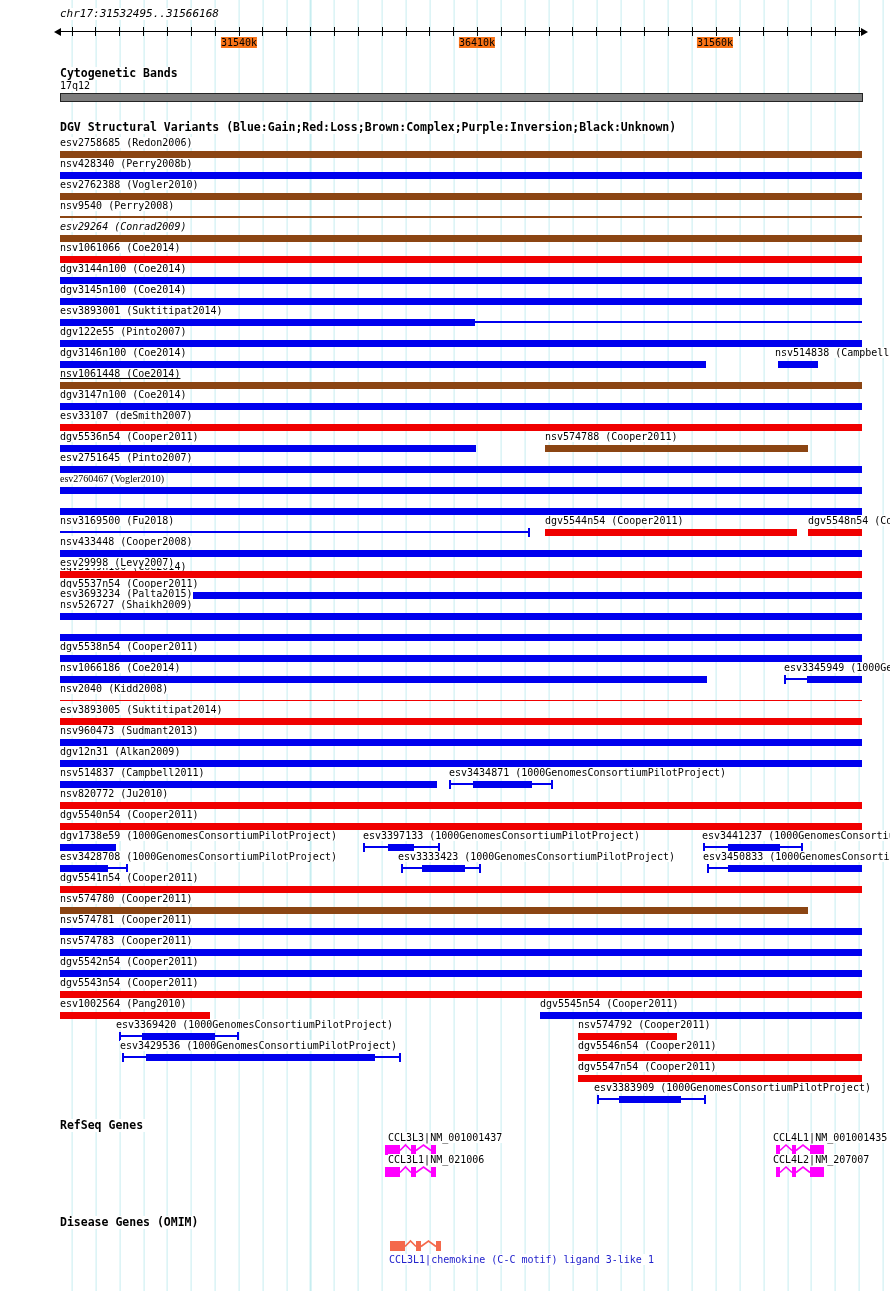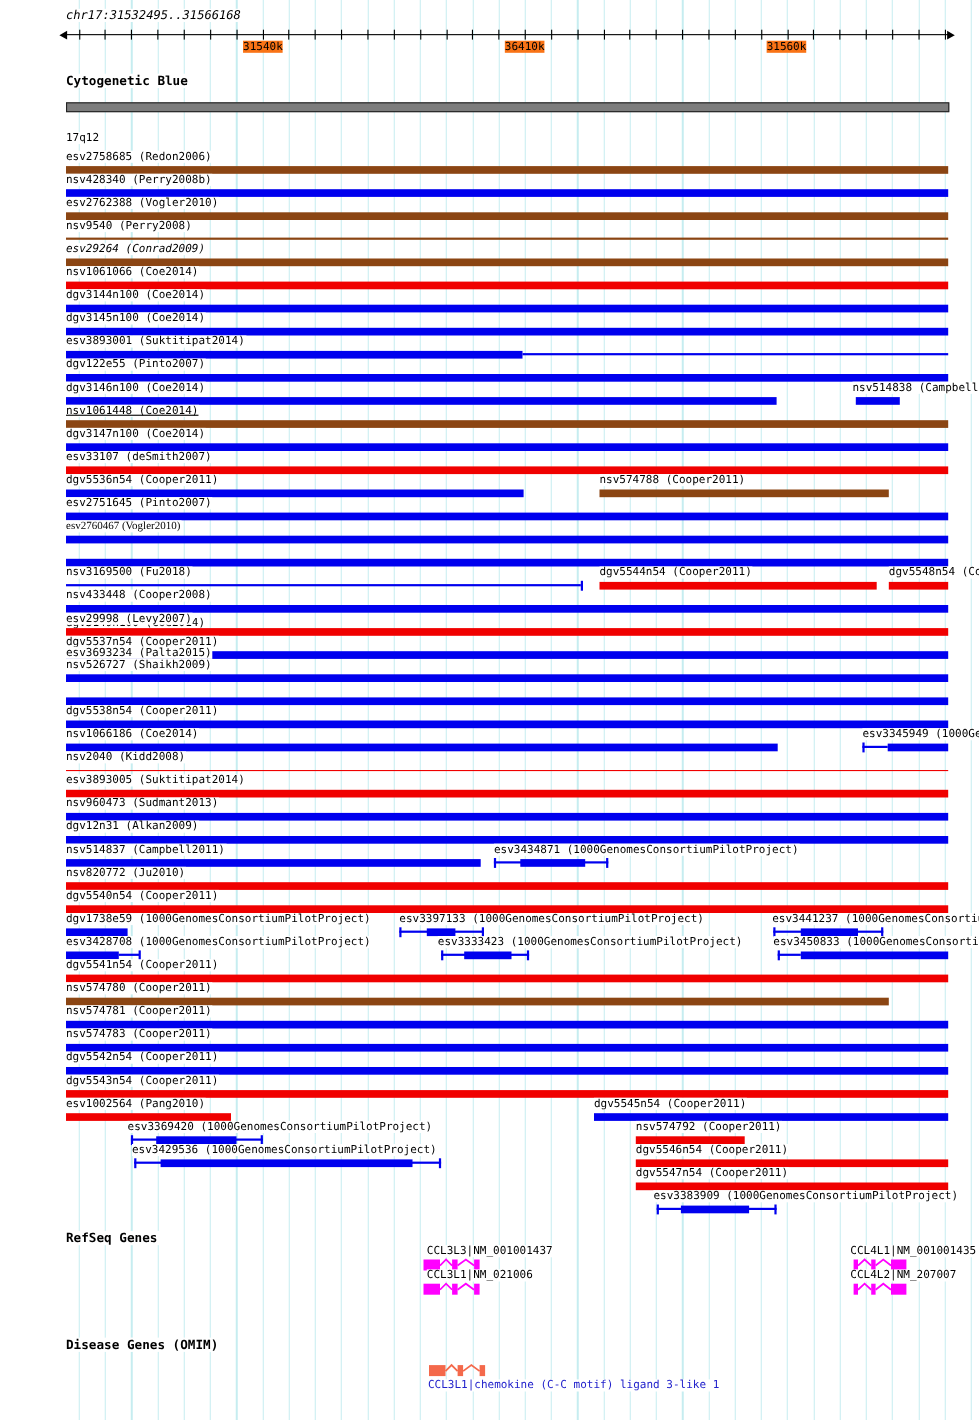--- a/index.html
+++ b/index.html
@@ -81,24 +81,25 @@
         <div class="ruler-tick" style="left: 834.8px;"></div>
         <div class="ruler-tick" style="left: 858.65px;"></div>
       </div>
     <div id="ruler-labels">
         <div class="ruler-lab" style="left: 239px;">31540k</div>
         <div class="ruler-lab" style="left: 477px;">36410k</div>
         <div class="ruler-lab" style="left: 715px;">31560k</div>
       </div>
   </div>
 
-  <div class="hdr" style="left:60px;top:67px;">Cytogenetic Blue</div>
-  <div class="lbl" style="left:60px;top:80px;margin-top:40px;">17q12</div>
+  <div class="hdr" style="left:60px;top:67px;">Cytogenetic Bands</div>
+  <div class="lbl" style="left:60px;top:80px;">17q12</div>
   <div class="band" id="cytoband-bar" style="background: rgb(125, 125, 125);"></div>
 
+  <div class="hdr" style="left:60px;top:121px;">DGV Structural Variants (Blue:Gain;Red:Loss;Brown:Complex;Purple:Inversion;Black:Unknown)</div>
   <div id="dgv-rows">
       <div class="lbl" style="left: 60px; top: 137px;">esv2758685 (Redon2006)</div>
       <div class="bar" style="left: 60px; top: 151px; width: 802px; background: rgb(139, 69, 19);"></div>
       <div class="lbl" style="left: 60px; top: 158px;">nsv428340 (Perry2008b)</div>
       <div class="bar" style="left: 60px; top: 172px; width: 802px; background: rgb(0, 0, 238);"></div>
       <div class="lbl" style="left: 60px; top: 179px;">esv2762388 (Vogler2010)</div>
       <div class="bar" style="left: 60px; top: 193px; width: 802px; background: rgb(139, 69, 19);"></div>
       <div class="lbl" style="left: 60px; top: 200px;">nsv9540 (Perry2008)</div>
       <div class="vline" style="left: 60px; top: 216px; width: 802px; height: 2px; background: rgb(139, 69, 19);"></div>
       <div class="lbl" style="left: 60px; top: 221px; font-style: italic;">esv29264 (Conrad2009)</div>

